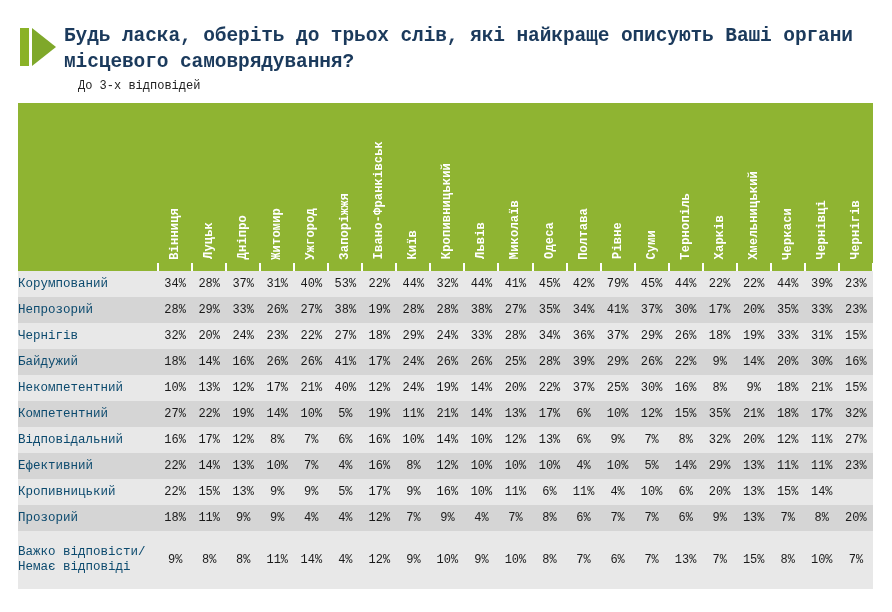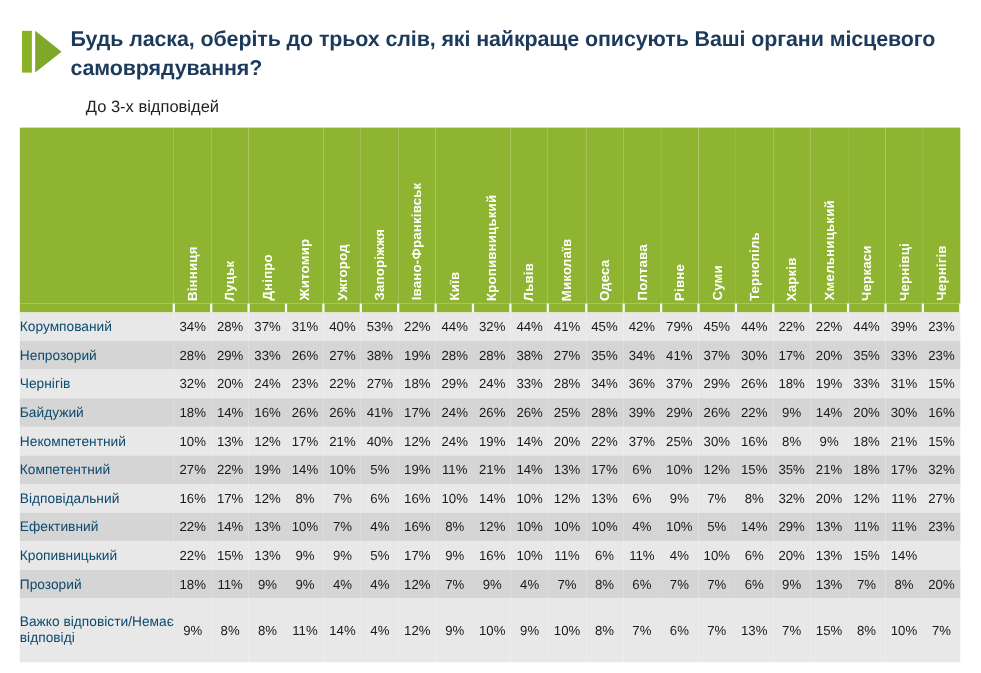--- a/index.html
+++ b/index.html
@@ -10,20 +10,21 @@
     width: 892px;
     height: 612px;
     background: #ffffff;
     font-family: "Liberation Sans", sans-serif;
     overflow: hidden;
   }
   .page {
     position: relative;
     width: 892px;
     height: 611px;
+    font-family: Liberation Mono, monospace;
   }
   
   .header {
     display: flex;
     align-items: flex-start;
     padding: 22px 20px 0 18px;
   }
   .arrow-marker {
     width: 46px;
     height: 46px;
@@ -51,23 +52,23 @@
   }
   .title {
     font-size: 19.5px;
     font-weight: bold;
     color: #1b3a5c;
     line-height: 1.32;
     letter-spacing: -0.1px;
     padding-top: 2px;
   }
   .subtitle {
-    font-size: 15px;
+    font-size: 12px;
     color: #222222;
-    margin: 14px 0 10px 78px;
+    margin: 4px 0 10px 78px;
   }
   
   .table-wrap {
     margin: 0 18px;
   }
   table.matrix {
     border-collapse: collapse;
     table-layout: fixed;
     width: 856px;
     font-size: 12px;

